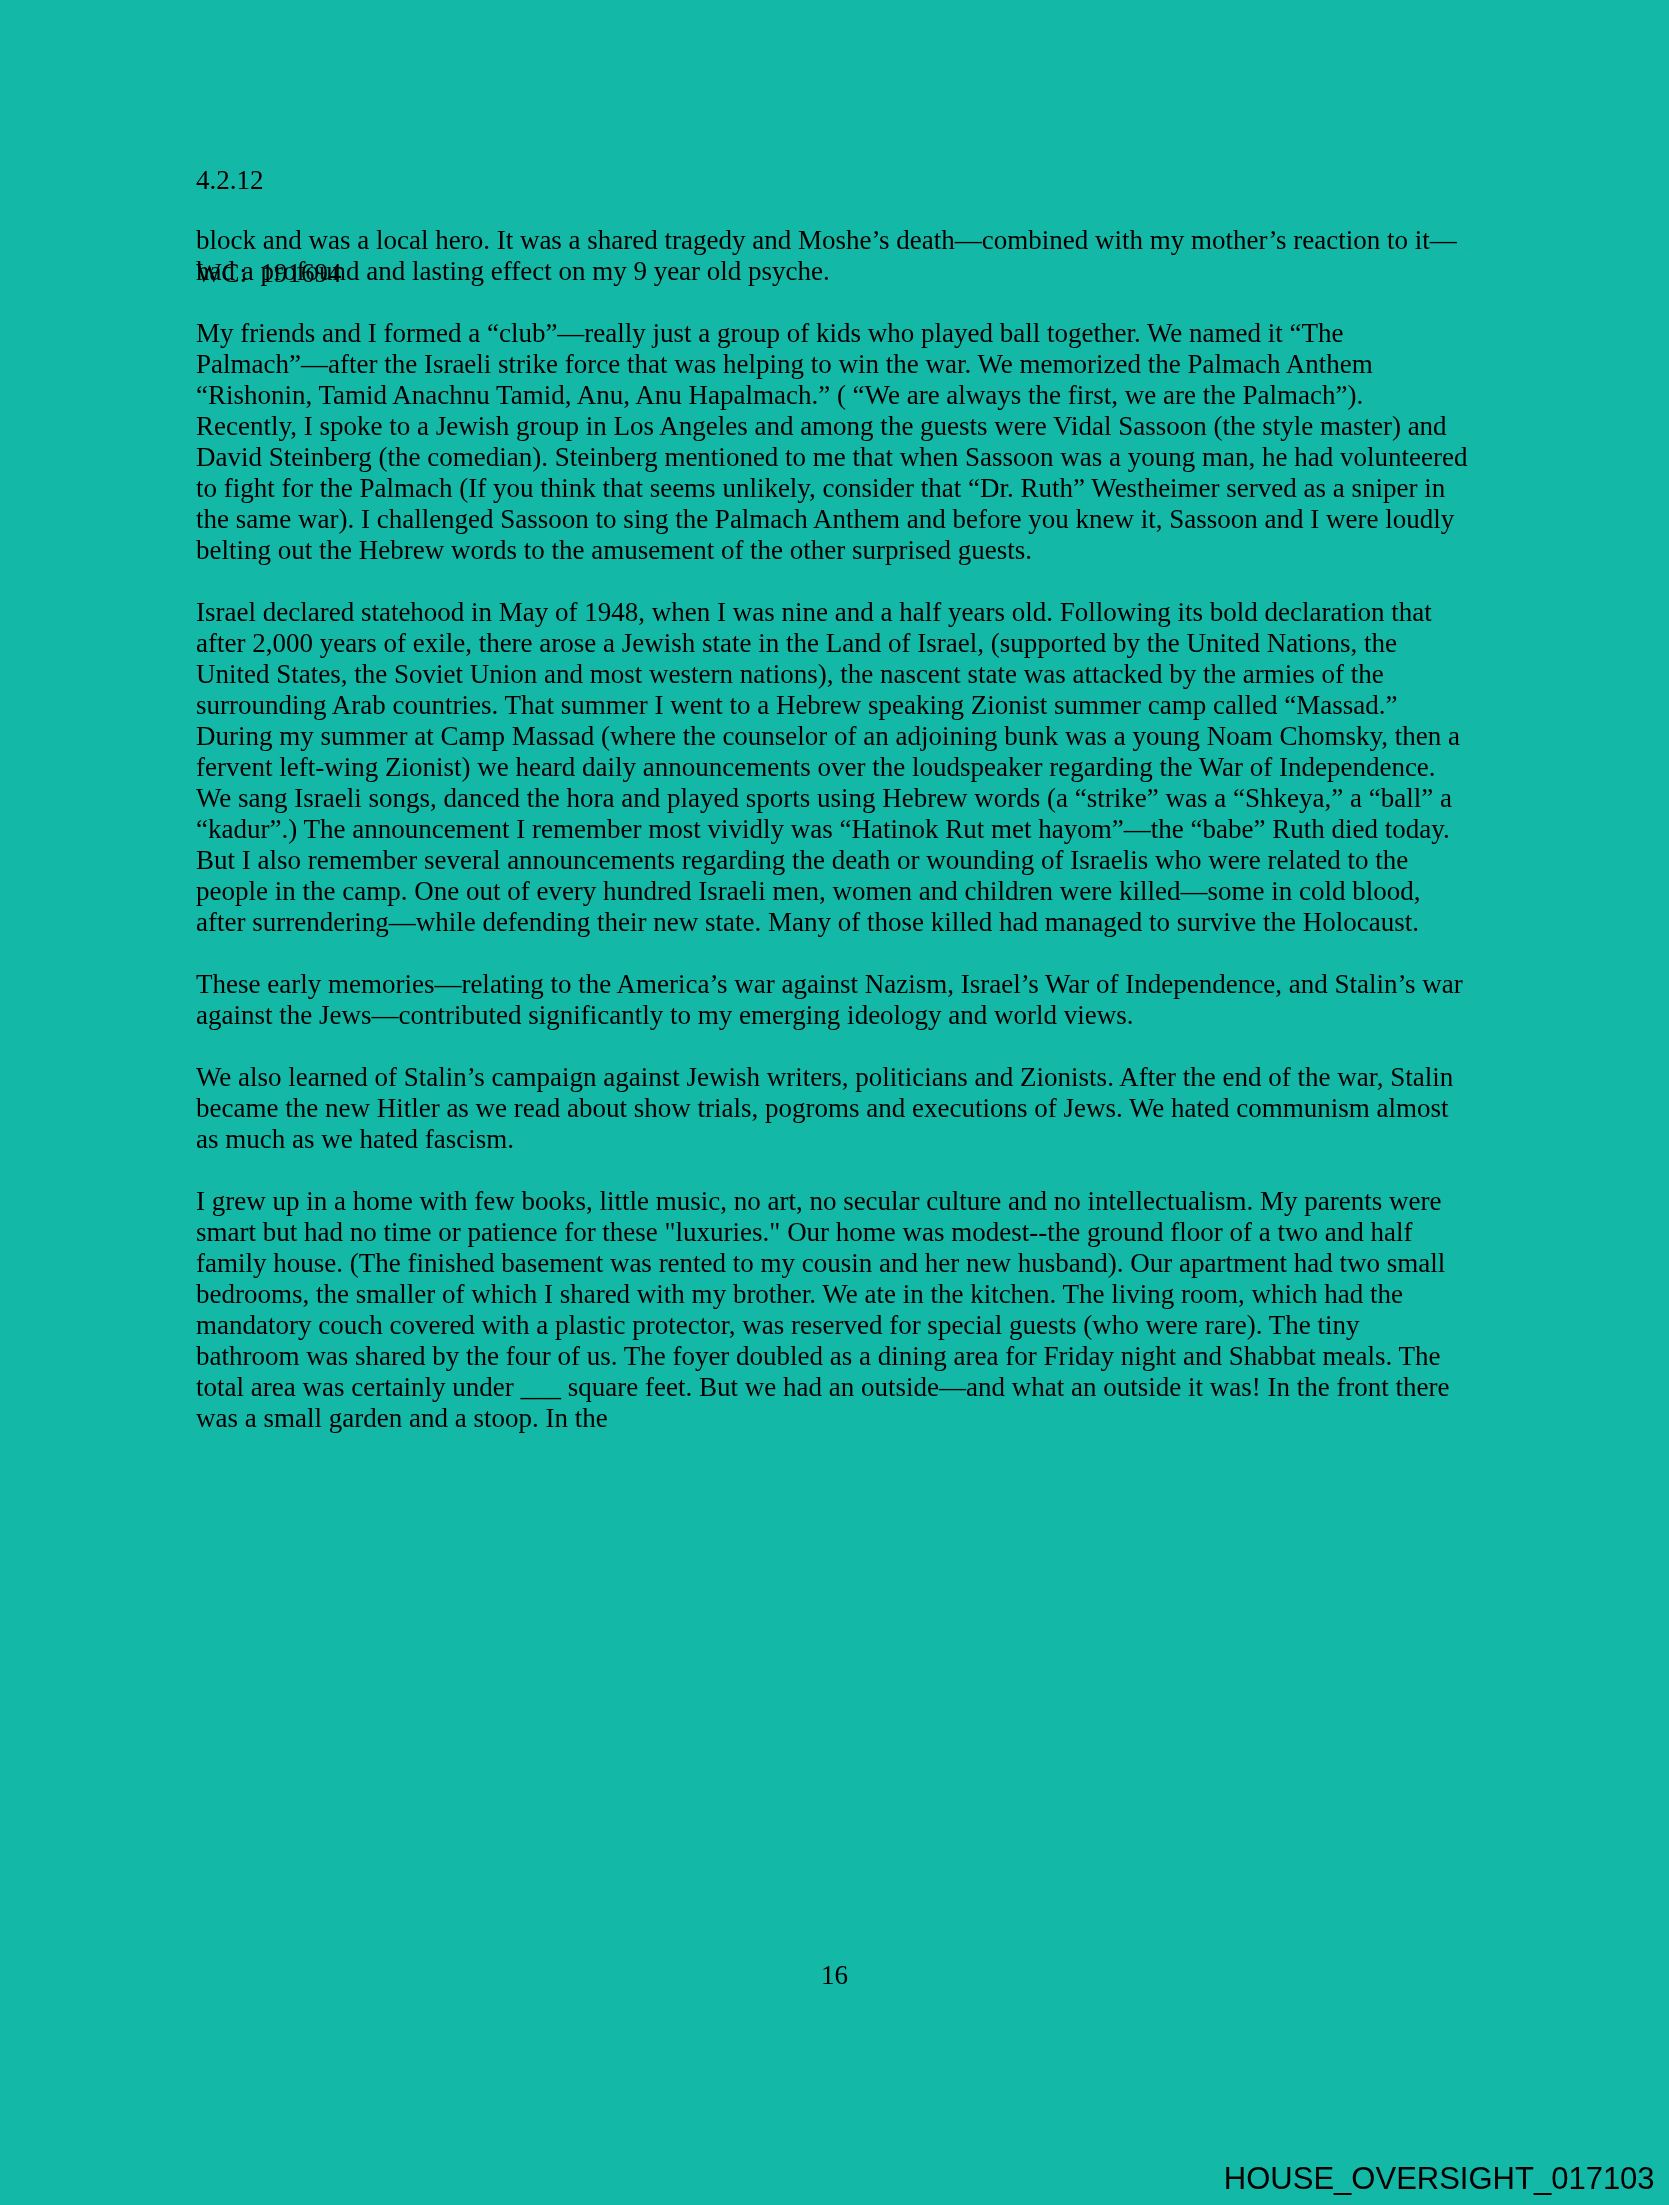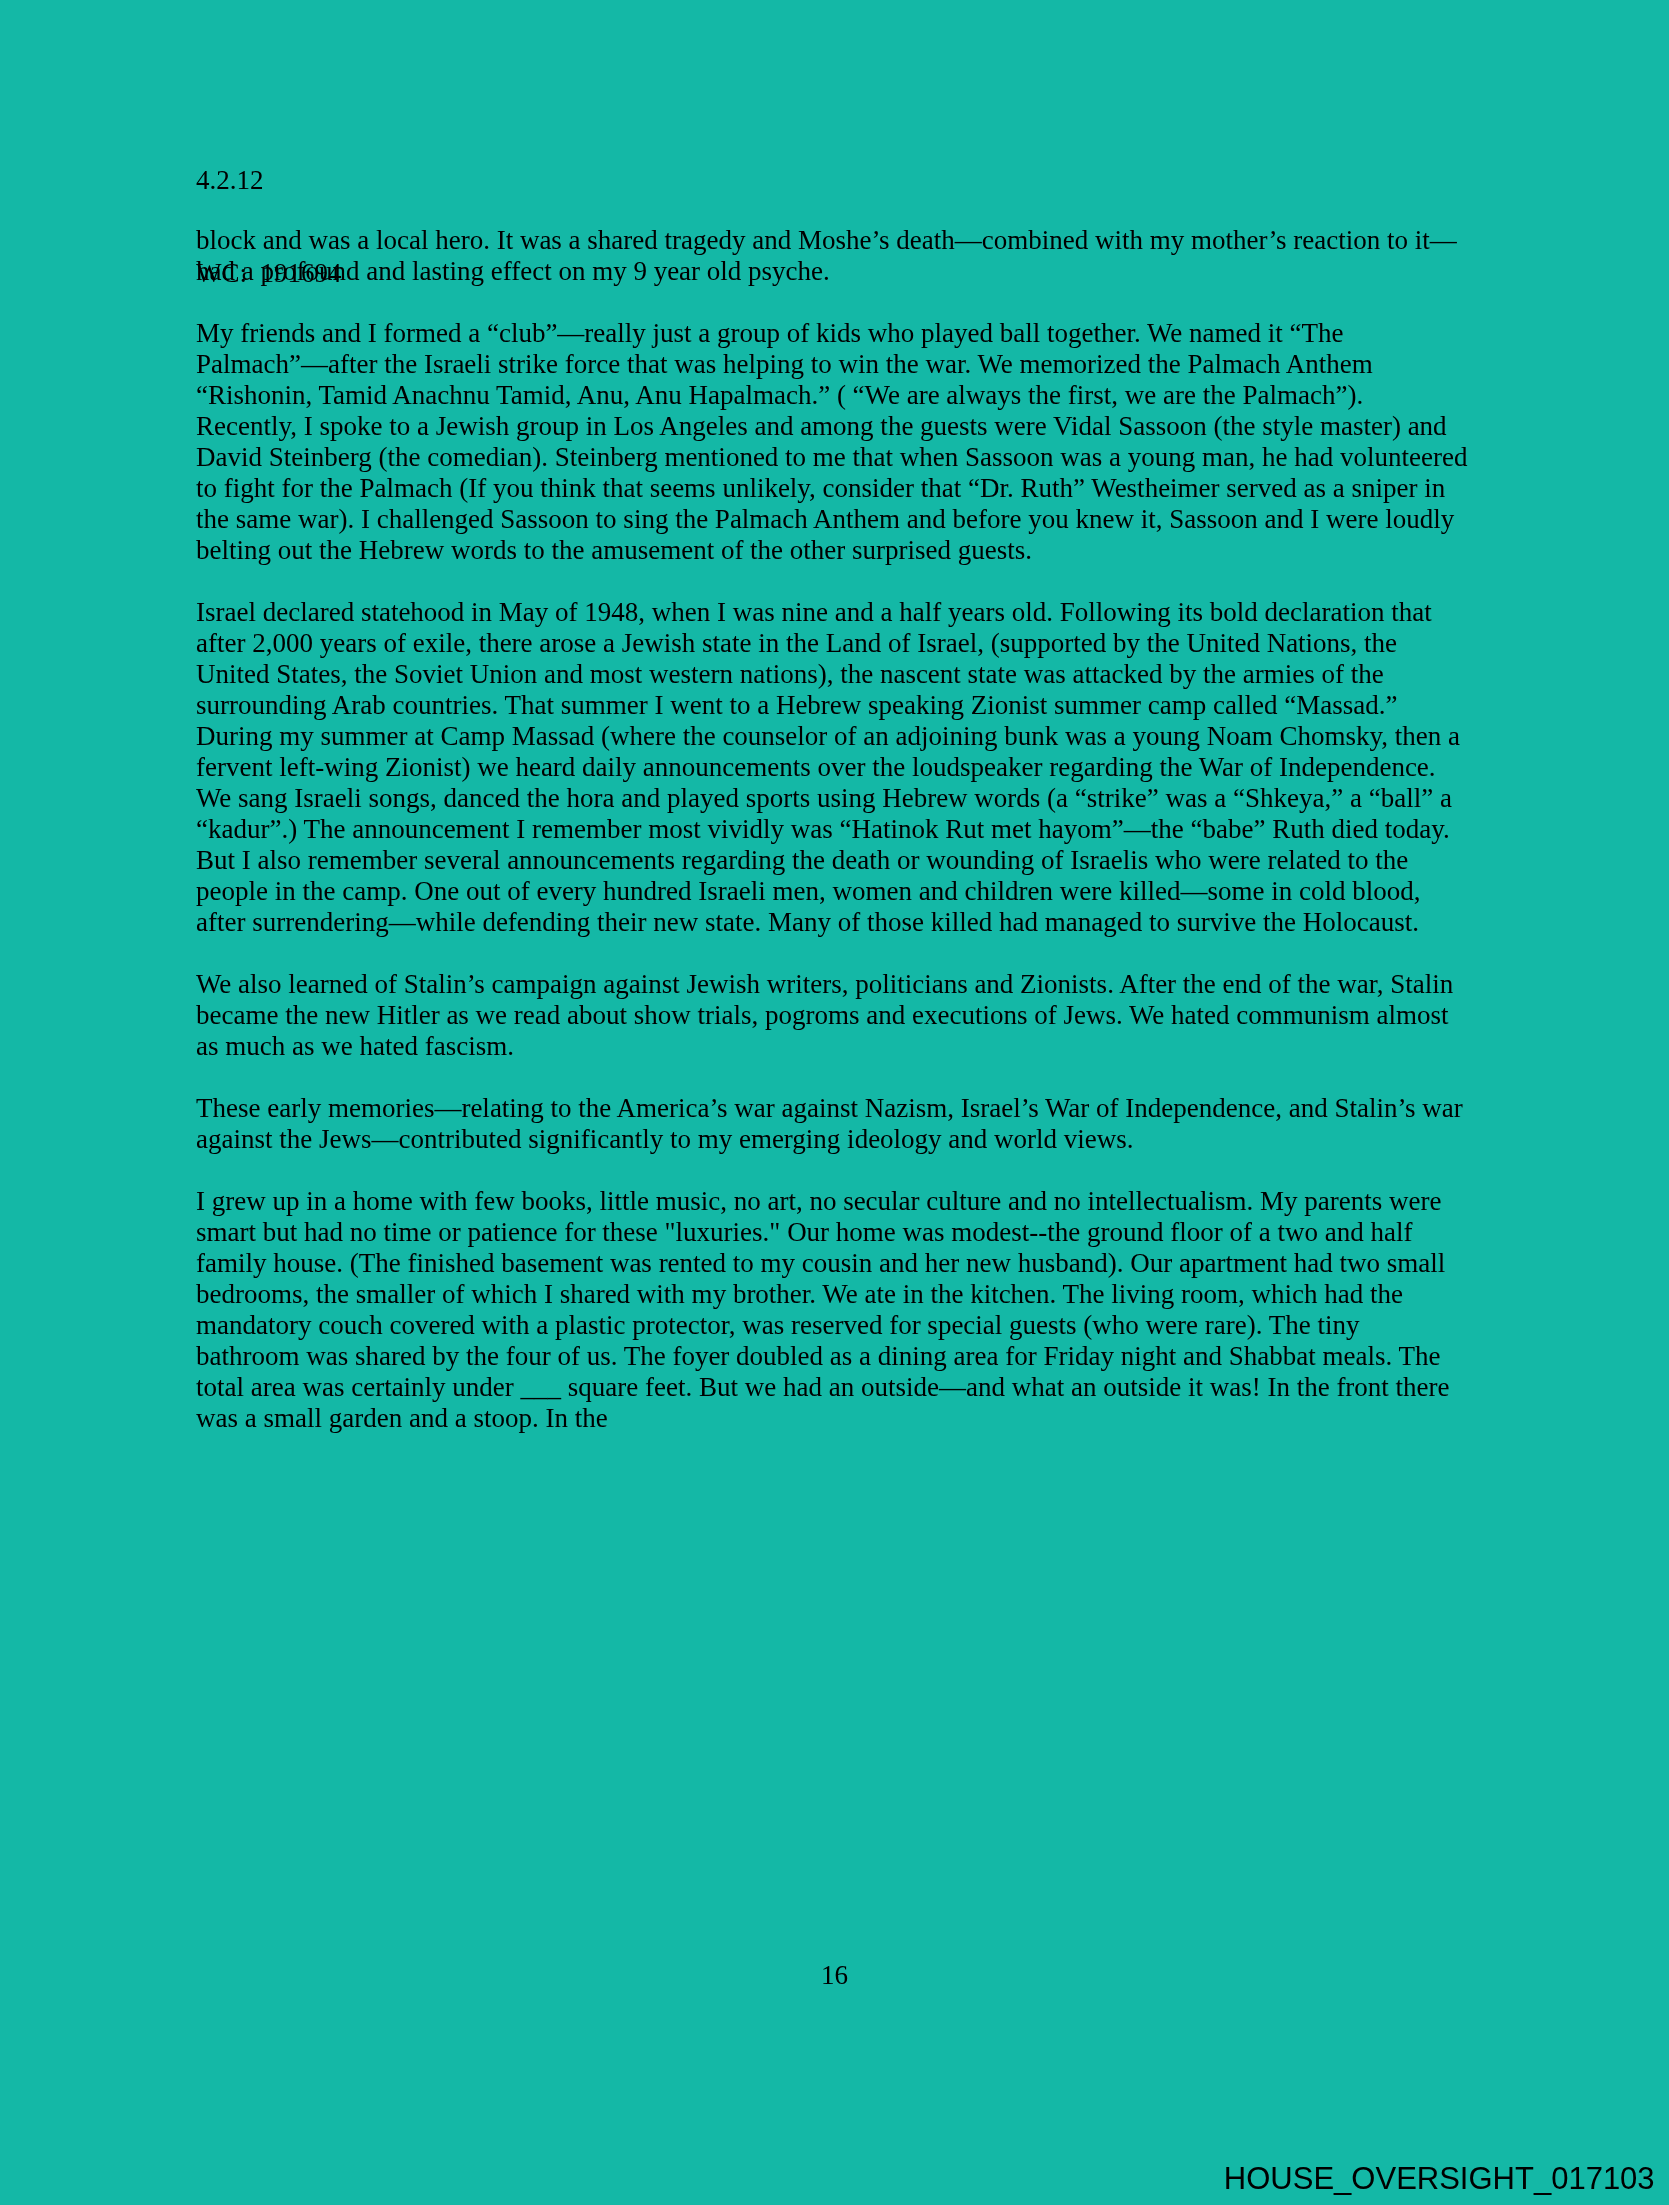--- a/index.html
+++ b/index.html
@@ -73,22 +73,22 @@
 
   <div class="doc-header">
     <div>4.2.12</div>
     <div>WC:  191694</div>
   </div>
 
   <div class="doc-content">
     <p>block and was a local hero.  It was a shared tragedy and Moshe’s death—combined with my mother’s reaction to it—had a profound and lasting effect on my 9 year old psyche.</p>
     <p>My friends and I formed a “club”—really just a group of kids who played ball together.  We named it “The Palmach”—after the Israeli strike force that was helping to win the war.  We memorized the Palmach Anthem “Rishonin, Tamid Anachnu Tamid, Anu, Anu Hapalmach.”  ( “We are always the first, we are the Palmach”).  Recently, I spoke to a Jewish group in Los Angeles and among the guests were Vidal Sassoon (the style master) and David Steinberg (the comedian).  Steinberg mentioned to me that when Sassoon was a young man, he had volunteered to fight for the Palmach (If you think that seems unlikely, consider that “Dr. Ruth”  Westheimer served as a sniper in the same war).  I challenged Sassoon to sing the Palmach Anthem and before you knew it, Sassoon and I were loudly belting out the Hebrew words to the amusement of the other surprised guests.</p>
     <p>Israel declared statehood in May of 1948, when I was nine and a half years old.  Following its bold declaration that after 2,000 years of exile, there arose a Jewish state in the Land of Israel, (supported by the United Nations, the United States, the Soviet Union and most western nations), the nascent state was attacked by the armies of the surrounding Arab countries.  That summer I went to a Hebrew speaking Zionist summer camp called “Massad.”  During my summer at Camp Massad (where the counselor of an adjoining bunk was a young Noam Chomsky, then a fervent left-wing Zionist) we heard daily announcements over the loudspeaker regarding the War of Independence.  We sang Israeli songs, danced the hora and played sports using Hebrew words (a “strike” was a “Shkeya,” a “ball” a “kadur”.)  The announcement I remember most vividly was “Hatinok Rut met hayom”—the “babe” Ruth died today.  But I also remember several announcements regarding the death or wounding of Israelis who were related to the people in the camp.  One out of every hundred Israeli men, women and children were killed—some in cold blood, after surrendering—while defending their new state.  Many of those killed had managed to survive the Holocaust.</p>
+    <p>These early memories—relating to the America’s war against Nazism, Israel’s War of Independence, and Stalin’s war against the Jews—contributed significantly to my emerging ideology and world views.</p>
     <p>We also learned of Stalin’s campaign against Jewish writers, politicians and Zionists.  After the end of the war, Stalin became the new Hitler as we read about show trials, pogroms and executions of Jews.  We hated communism almost as much as we hated fascism.</p>
-    <p>These early memories—relating to the America’s war against Nazism, Israel’s War of Independence, and Stalin’s war against the Jews—contributed significantly to my emerging ideology and world views.</p>
     <p>I grew up in a home with few books, little music, no art, no secular culture and no intellectualism.  My parents were smart but had no time or patience for these "luxuries."  Our home was modest--the ground floor of a two and half family house.  (The finished basement was rented to my cousin and her new husband).  Our apartment had two small bedrooms, the smaller of which I shared with my brother.  We ate in the kitchen.  The living room, which had the mandatory couch covered with a plastic protector, was reserved for special guests (who were rare).  The tiny bathroom was shared by the four of us.  The foyer doubled as a dining area for Friday night and Shabbat meals.  The total area was certainly under ___ square feet.  But we had an outside—and what an outside it was!  In the front there was a small garden and a stoop.  In the</p>
   </div>
 
   <div class="page-number">16</div>
 
   <div class="bates-stamp">HOUSE_OVERSIGHT_017103</div>
 
 </div>
 
 

